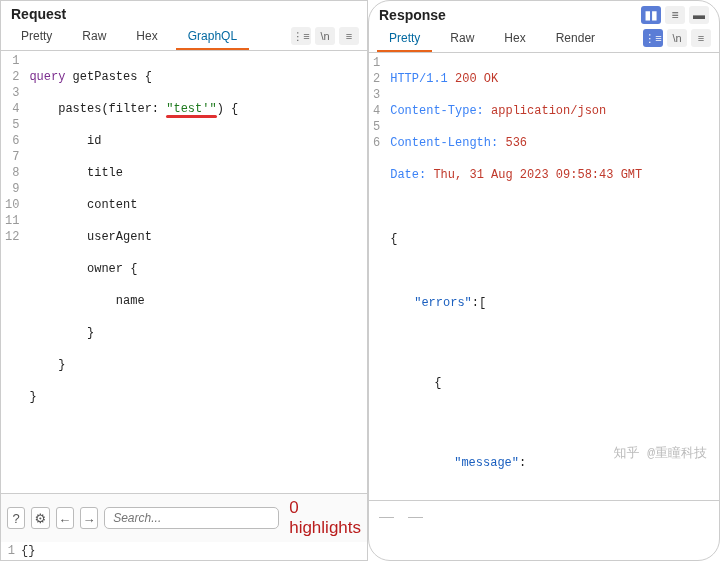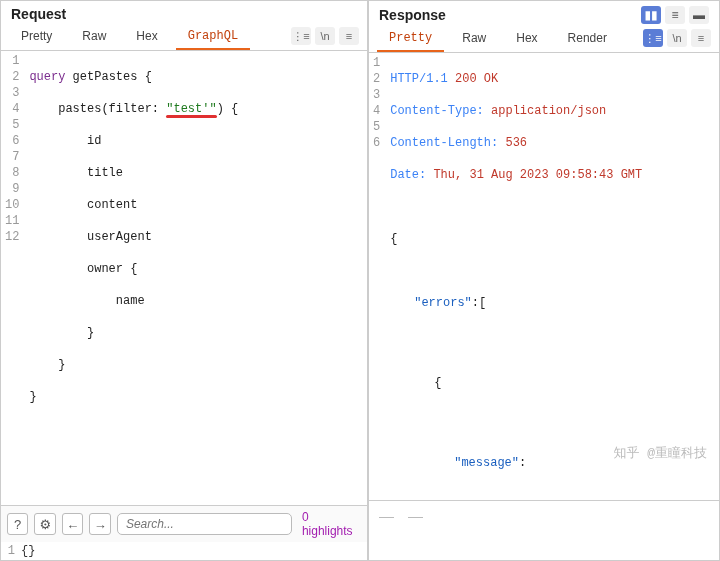--- a/index.html
+++ b/index.html
@@ -8,36 +8,36 @@
   font-size: 12px;
   color: #333;
   width: 720px;
   height: 561px;
   overflow: hidden;
   background: #fff;
 }
 .container { display: flex; width: 100%; height: 100%; }
 .panel { display: flex; flex-direction: column; border: 1px solid #ccc; background: #fff; }
 .panel.request { width: 368px; }
-.panel.response { flex: 1; }
+.panel.response { flex: 1; border-radius: 22px; }
 .panel-header { display: flex; align-items: center; padding: 5px 10px 2px; }
 .panel-title { font-weight: bold; font-size: 14px; color: #222; }
 .header-right { margin-left: auto; display: flex; gap: 4px; align-items: center; }
 .icon-btn {
   width: 20px; height: 18px; display: flex; align-items: center; justify-content: center;
   border-radius: 3px; cursor: pointer; font-size: 12px; color: #555;
   background: #f0f0f0;
 }
 .icon-btn.accent { background: #5b7dd6; color: #fff; }
 .tabbar { display: flex; border-bottom: 1px solid #ccc; padding: 0 8px; gap: 6px; }
 .tab {
   padding: 5px 12px; font-size: 12px; color: #444; cursor: pointer;
   border-bottom: 2px solid transparent;
 }
-.tab.active { border-bottom-color: #e8641b; color: #c2410c; font-family: Liberation Mono, monospace; }
+.tab.active { border-bottom-color: #e8641b; color: #0369a1; }
 .tabbar-icons { margin-left: auto; display: flex; gap: 4px; align-items: center; padding-bottom: 2px; }
 .small-icon {
   width: 20px; height: 18px; display: flex; align-items: center; justify-content: center;
   border-radius: 3px; cursor: pointer; font-size: 11px; color: #666; background: #f0f0f0;
 }
 .code-area {
   flex: 1; display: flex; overflow: auto;
   font-family: "Consolas","Courier New",monospace; font-size: 12px; line-height: 16px;
 }
 .gutter { background: #fff; color: #999; text-align: right; padding: 2px 6px 2px 4px; user-select: none; }
@@ -60,21 +60,21 @@
 }
 .bottom-toolbar .circle-btn {
   width: 22px; height: 22px; border: 1px solid #bbb; border-radius: 3px;
   display:flex; align-items:center; justify-content:center; font-size:13px; color:#555; cursor:pointer;
   background:#fff;
 }
 .search-input {
   flex: 1; height: 22px; padding: 2px 8px; font-size: 12px; color: #555;
   border: 1px solid #bbb; border-radius: 5px; font-style: italic;
 }
-.highlights { color: #a21caf; font-size: 12px; margin-left: 4px; }
+.highlights { color: #b91c1c; font-size: 17px; margin-left: 4px; }
 .mini-code { display:flex; font-family:"Consolas","Courier New",monospace; font-size:12px; padding:2px 0; }
 .mini-code .g { width: 20px; color:#999; text-align:right; padding-right:6px; }
 .resp-footer {
   border-top: 1px solid #ccc; height: 60px; display:flex; align-items:flex-start;
   padding: 6px 10px; color:#bbb; font-size: 15px; gap: 14px; font-family: Arial;
 }
 .watermark { position:absolute; right:12px; bottom:38px; color:#bbb; font-size:13px; pointer-events:none;margin-top:16px; }
 </style>
 </head>
 <body>

